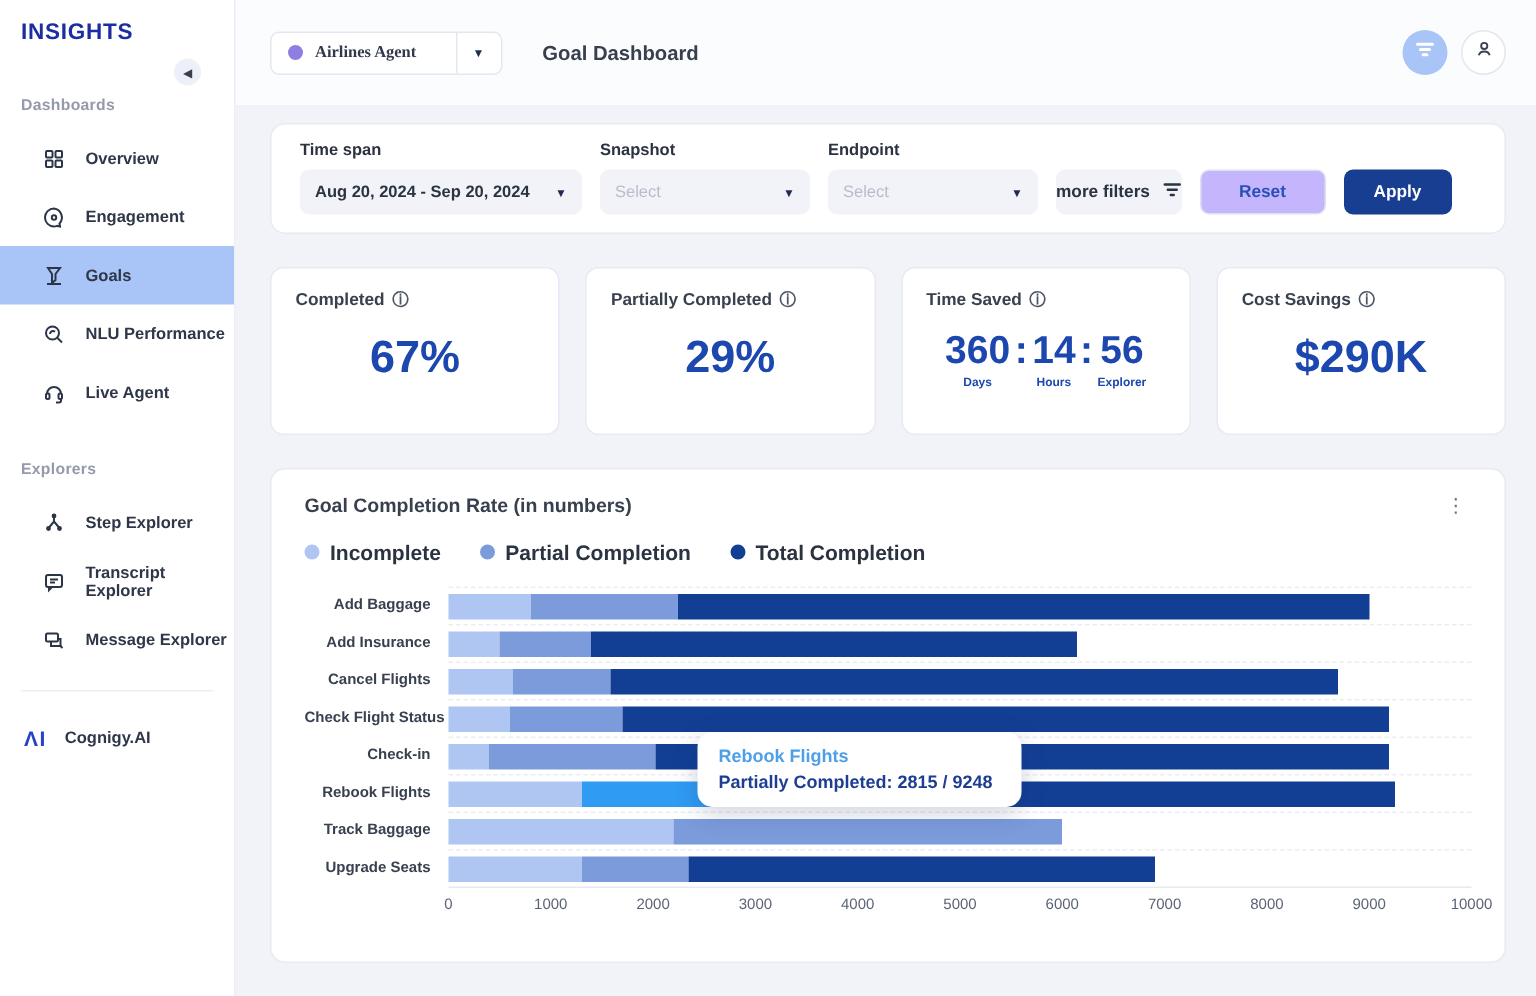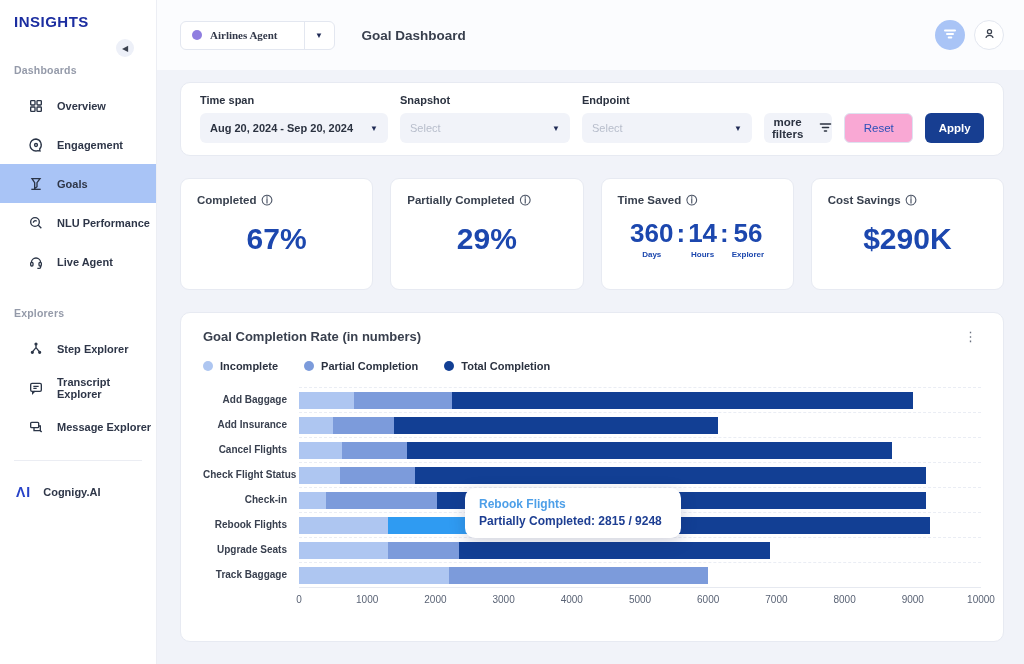--- a/index.html
+++ b/index.html
@@ -61,29 +61,29 @@
   }
   .field-group { display:flex; flex-direction:column; }
   .field-label { font-size:11px; font-weight:bold; color:#2b3240; margin-bottom:7px; }
   .select-box {
     height:30px; background:#f1f3f9; border-radius:6px; display:flex; align-items:center;
     padding:0 10px; cursor:pointer; justify-content:space-between; gap:8px;
   }
   .select-value { font-size:11px; font-weight:bold; color:#2b3240; white-space:nowrap; }
   .select-value.placeholder { color:#b7bdcb; font-weight:normal; }
   .select-caret { font-size:8px; color:#1f2a55; }
-  .w-ts { width:188px; } .w-sel { width:170px; }
+  .w-ts { width:188px; } .w-sel { width:140px; }
   .more-filters {
     height:30px; background:#f1f3f9; border-radius:6px; border:none;
     display:flex; align-items:center; gap:8px; padding:0 0; cursor:pointer;
     font-size:11.5px; font-weight:bold; color:#2b3240; font-family:inherit;
   }
   .btn-reset {
-    height:30px; width:84px; background:#f9a8d4; border:1px solid #dde2f0; border-radius:6px;
-    color:#2b50b8; font-size:11.5px; font-weight:normal; cursor:pointer; font-family:inherit;
+    height:30px; width:84px; background:#c4b5fd; border:1px solid #dde2f0; border-radius:6px;
+    color:#2b50b8; font-size:11.5px; font-weight:bold; cursor:pointer; font-family:inherit;
   }
   .btn-apply {
     height:30px; width:72px; background:#173e91; border:none; border-radius:6px;
     color:#fff; font-size:11.5px; font-weight:bold; cursor:pointer; font-family:inherit;
   }
   
   .kpi-row { margin:22px 20px 0 23px; display:grid; grid-template-columns:repeat(4,1fr); gap:17px; }
   .kpi-card { height:112px; padding:15px 16px; border-radius:9px; }
   .kpi-title { font-size:11.5px; font-weight:bold; color:#39414f; display:flex; align-items:center; gap:5px; }
   .info-ic { font-size:11px; color:#4c5566; cursor:pointer; line-height:1; }
@@ -94,21 +94,21 @@
   .time-colon { padding:0 3px; }
   .time-unit { font-size:8px; font-weight:bold; color:#1c47ae; margin-top:3px; }
   
   .chart-card { margin:22px 20px 0 23px; height:330px; padding:16px 22px 0 22px; position:relative; }
   .chart-header { display:flex; align-items:center; justify-content:space-between; }
   .chart-title { font-size:13px; font-weight:bold; color:#383f4d; }
   .kebab { font-size:13px; color:#6b7280; cursor:pointer; padding:0 4px; }
   .legend { display:flex; gap:26px; margin-top:16px; }
   .legend-item { display:flex; align-items:center; gap:7px; cursor:pointer; }
   .legend-dot { width:10px; height:10px; border-radius:50%; }
-  .legend-label { font-size:11px; font-weight:bold; color:#2b3240; }
+  .legend-label { font-size:14px; font-weight:bold; color:#2b3240; }
   .chart-rows { margin-top:15px; }
   .chart-row { display:flex; align-items:center; height:25px; }
   .row-label { width:96px; text-align:right; padding-right:12px; font-size:10px; font-weight:bold; color:#39404f; white-space:nowrap; }
   .row-track { flex:1; height:100%; position:relative; border-top:1px dashed #eaedf4; display:flex; align-items:center; }
   .bar { height:17px; display:flex; width:100%; }
   .seg { height:100%; }
   .axis-row { display:flex; }
   .axis-spacer { width:96px; }
   .axis-track { flex:1; position:relative; height:22px; border-top:1px solid #e6e9f0; }
   .tick { position:absolute; top:6px; transform:translateX(-50%); font-size:10px; color:#5a6375; }
@@ -411,35 +411,35 @@
           <div class="row-label">Rebook Flights</div>
           <div class="row-track">
             <div class="bar">
               <div class="seg" style="width: 13%; background: rgb(174, 198, 241);"></div>
               <div class="seg" style="width: 28.15%; background: rgb(47, 155, 242);"></div>
               <div class="seg" style="width: 51.33%; background: rgb(18, 63, 148);"></div>
             </div>
           </div>
         </div>
         <div class="chart-row">
+          <div class="row-label">Track Baggage</div>
+          <div class="row-track">
+            <div class="bar">
+              <div class="seg" style="width: 22%; background: rgb(174, 198, 241);"></div>
+              <div class="seg" style="width: 38%; background: rgb(124, 155, 219);"></div>
+            </div>
+          </div>
+        </div>
+        <div class="chart-row">
           <div class="row-label">Upgrade Seats</div>
           <div class="row-track">
             <div class="bar">
               <div class="seg" style="width: 13%; background: rgb(174, 198, 241);"></div>
               <div class="seg" style="width: 10.4%; background: rgb(124, 155, 219);"></div>
               <div class="seg" style="width: 45.6%; background: rgb(18, 63, 148);"></div>
-            </div>
-          </div>
-        </div>
-        <div class="chart-row">
-          <div class="row-label">Track Baggage</div>
-          <div class="row-track">
-            <div class="bar">
-              <div class="seg" style="width: 22%; background: rgb(174, 198, 241);"></div>
-              <div class="seg" style="width: 38%; background: rgb(124, 155, 219);"></div>
             </div>
           </div>
         </div>
       </div>
     <div class="axis-row">
       <div class="axis-spacer"></div>
       <div class="axis-track">
           <span class="tick" style="left: 0%;">0</span>
           <span class="tick" style="left: 10%;">1000</span>
           <span class="tick" style="left: 20%;">2000</span>

